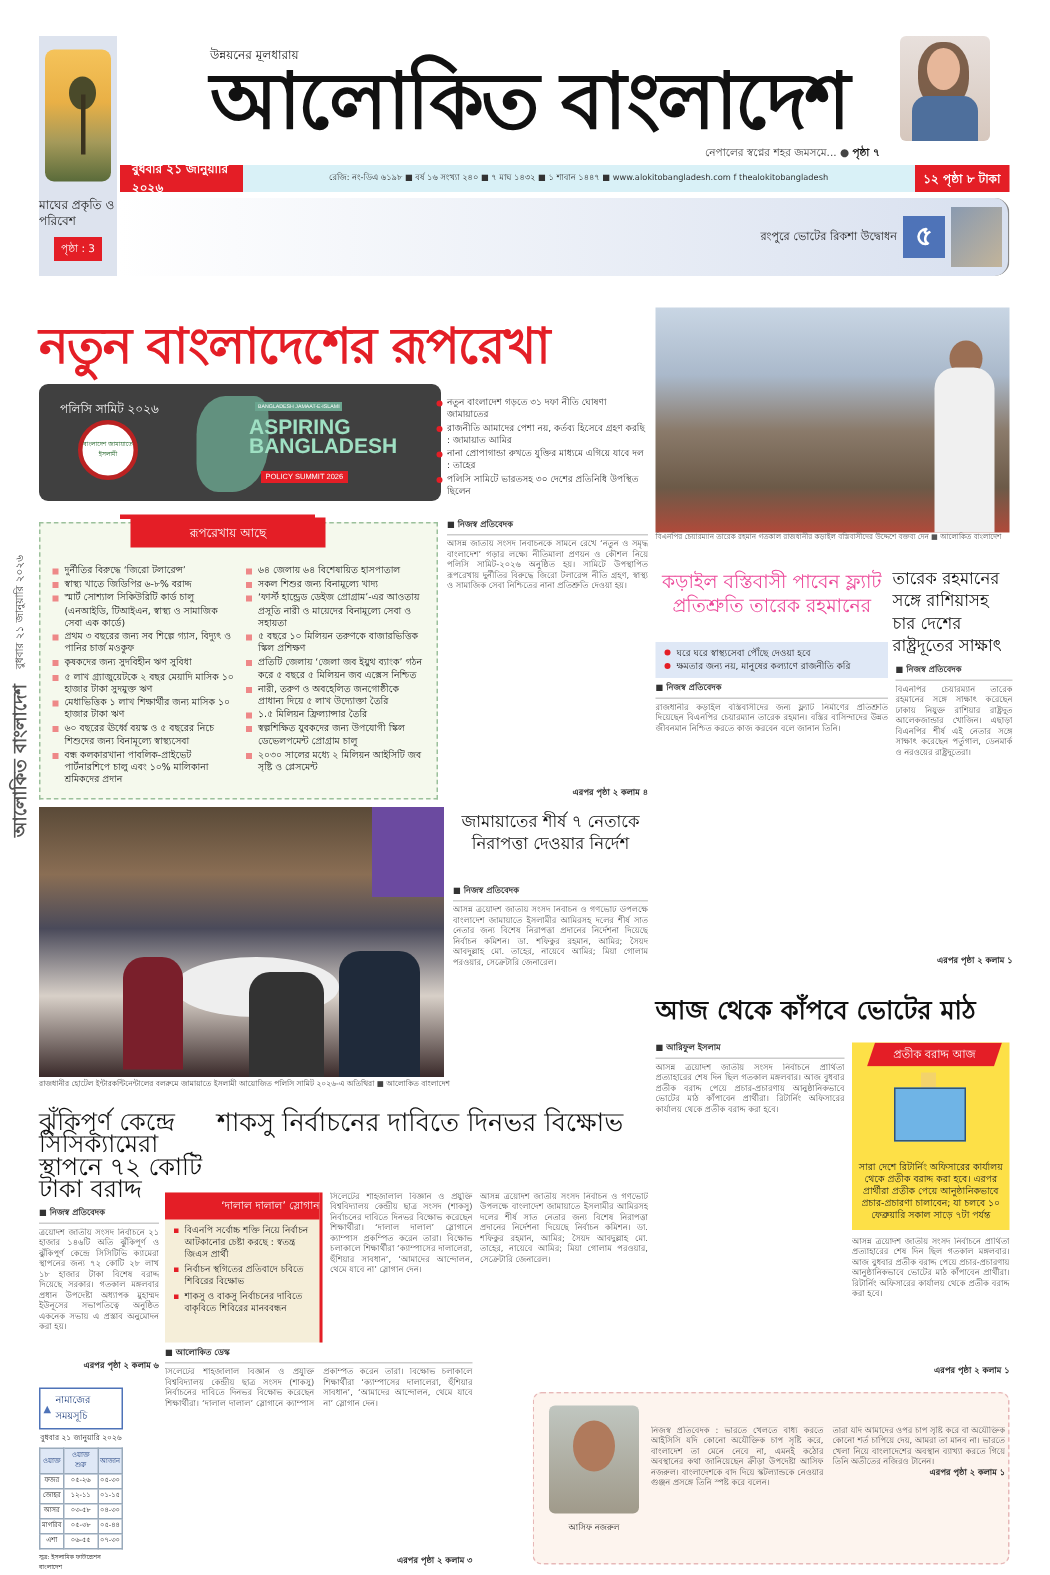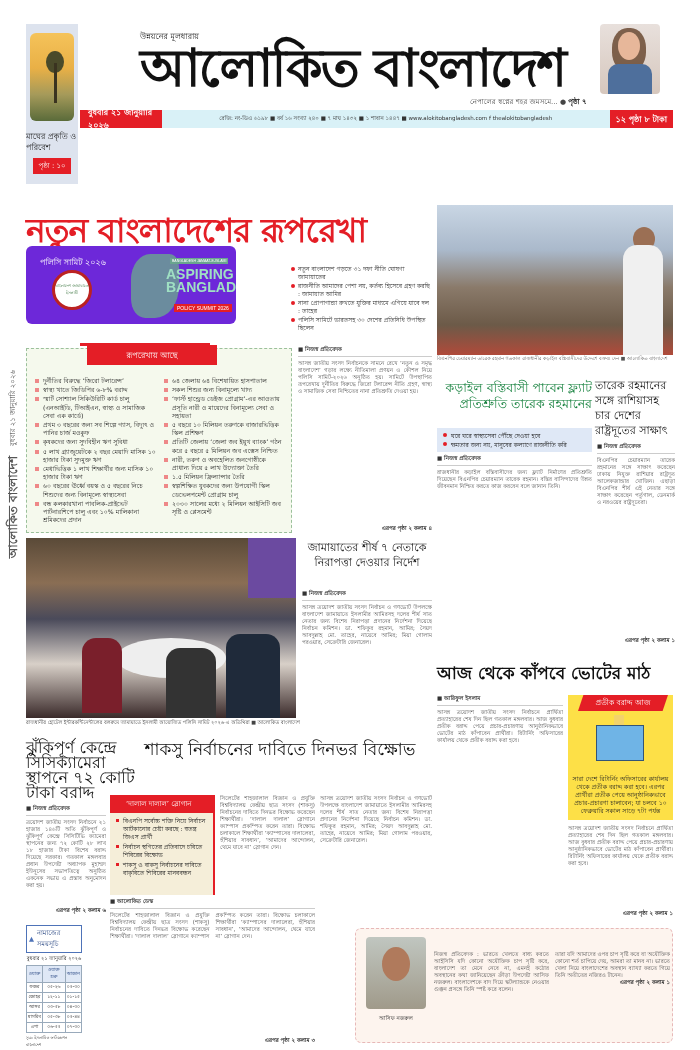--- a/index.html
+++ b/index.html
@@ -25,21 +25,21 @@
 .dateline{left:80px;top:110px;width:593px;height:18px;display:flex;align-items:stretch}
 .dateline .date{background:#e41e26;color:#fff;font-size:8px;font-weight:bold;padding:0 8px;display:flex;align-items:center;width:82px}
 .dateline .meta{flex:1;background:#d9f1f7;font-size:5.5px;color:#333;display:flex;align-items:center;justify-content:center;white-space:nowrap}
 .dateline .price{background:#e41e26;color:#fff;font-size:8px;font-weight:bold;padding:0 6px;display:flex;align-items:center}
 .teasers{left:80px;top:132px;width:593px;height:52px;display:flex;gap:9px}
 .teaser{flex:1;background:linear-gradient(90deg,#fff,#d8e0ef);border-radius:0 10px 10px 0;border-right:1px solid #888;display:flex;align-items:center;justify-content:flex-end;padding-right:4px;gap:4px}
 .teaser .t{font-size:7.5px;text-align:right;line-height:10px}
 .teaser .num{width:28px;height:28px;background:#4e73b8;color:#fff;font-size:18px;font-weight:bold;display:flex;align-items:center;justify-content:center}
 .teaser .thumb{width:34px;height:40px;background:linear-gradient(135deg,#8a9ab0,#c2b49a)}
 .hero-title{left:26px;top:205px;width:400px;font-family:"DejaVu Serif",serif;font-size:33px;font-weight:bold;color:#e41e26;white-space:nowrap;letter-spacing:-1px}
-.policy-img{left:26px;top:246px;width:210px;height:78px;background:#6d28d9;border-radius:6px;overflow:hidden}
+.policy-img{left:26px;top:256px;width:268px;height:78px;background:#404040;border-radius:6px;overflow:hidden}
 .policy-img .lbl{position:absolute;left:14px;top:10px;font-size:8px;color:#fff}
 .policy-img .logo{position:absolute;left:26px;top:24px;width:40px;height:40px;border-radius:50%;background:#fff;border:3px solid #b22;font-size:4px;display:flex;align-items:center;justify-content:center;text-align:center;color:#1b5e20}
 .policy-img .map{position:absolute;left:105px;top:8px;width:48px;height:64px;background:#6aa58f;border-radius:40% 20% 50% 30%;opacity:.8}
 .policy-img .asp{position:absolute;left:140px;top:22px;font-size:14px;font-weight:bold;color:#9fe0c3;line-height:13px;font-family:"Liberation Sans",sans-serif}
 .policy-img .ps{position:absolute;left:148px;top:58px;background:#e41e26;color:#fff;font-size:5px;padding:1px 3px;font-family:"Liberation Sans",sans-serif}
 .policy-img .jm{position:absolute;left:144px;top:12px;background:#6aa58f;color:#fff;font-size:3.5px;padding:1px 2px;font-family:"Liberation Sans",sans-serif}
 .hero-bullets{left:290px;top:265px;width:140px;font-size:6px;line-height:8px;color:#333}
 .hero-bullets li{list-style:none;position:relative;padding-left:8px;margin-bottom:1px}
 .hero-bullets li:before{content:"";position:absolute;left:1px;top:2px;width:4px;height:4px;border-radius:50%;background:#e41e26}
 .redbar{left:80px;top:343px;width:130px;height:3px;background:#e41e26}
@@ -49,21 +49,21 @@
 .rupbox ul{flex:1}
 .rupbox li{list-style:none;position:relative;padding-left:8px;margin-bottom:1px}
 .rupbox li:before{content:"";position:absolute;left:0;top:2px;width:4px;height:4px;background:#e88}
 .col{font-size:5.5px;line-height:7px;color:#555;text-align:justify;overflow:hidden}
 .byline{font-size:5.5px;font-weight:bold;color:#333;border-bottom:1px solid #ccc;padding-bottom:2px;margin-bottom:3px}
 .cont{font-size:5.5px;font-weight:bold;color:#222;text-align:right}
 .photo-rally{left:437px;top:205px;width:236px;height:150px;background:linear-gradient(180deg,#c9d6e4 0%,#aab9cb 30%,#8a7a6a 55%,#6c5a48 80%,#b04a3a 100%)}
 .photo-rally .spk{position:absolute;right:10px;top:40px;width:40px;height:110px;background:#f0f0f0;border-radius:14px 14px 0 0}
 .photo-rally .head{position:absolute;right:18px;top:22px;width:22px;height:24px;border-radius:50%;background:#9b6f54}
 .rally-cap{left:437px;top:356px;width:236px;font-size:4.8px;line-height:6px;color:#555}
-.kr-title{left:437px;top:380px;width:155px;font-family:"DejaVu Serif",serif;font-size:12.5px;line-height:16px;text-align:right;color:#15803d}
+.kr-title{left:437px;top:380px;width:155px;font-family:"DejaVu Serif",serif;font-size:12.5px;line-height:16px;text-align:center;color:#ec4899}
 .kr-bullets{left:437px;top:428px;width:155px;background:#dfe8f6;font-size:6px;line-height:9px;padding:3px 6px}
 .kr-bullets li{list-style:none;position:relative;padding-left:8px}
 .kr-bullets li:before{content:"";position:absolute;left:0;top:2px;width:4px;height:4px;border-radius:50%;background:#e41e26}
 .tr-title{left:595px;top:378px;width:82px;font-family:"DejaVu Serif",serif;font-size:11px;line-height:15px;text-align:left;color:#111}
 .event-photo{left:26px;top:538px;width:270px;height:180px;background:linear-gradient(180deg,#5a4a38 0%,#8a6e54 25%,#4a4a5a 45%,#d8d0c8 70%,#3a2a2a 100%)}
 .event-photo .tbl{position:absolute;left:90px;top:100px;width:110px;height:40px;background:#eee;border-radius:50%}
 .event-photo .p1{position:absolute;left:56px;top:100px;width:40px;height:75px;background:#7a1f2b;border-radius:14px 14px 0 0}
 .event-photo .p2{position:absolute;left:140px;top:110px;width:50px;height:70px;background:#333;border-radius:14px 14px 0 0}
 .event-photo .p3{position:absolute;left:200px;top:96px;width:54px;height:84px;background:#1f2a3a;border-radius:14px 14px 0 0}
 .event-photo .bn{position:absolute;right:0;top:0;width:48px;height:60px;background:#6b4aa0}
@@ -71,21 +71,21 @@
 .jm-title{left:302px;top:540px;width:130px;font-family:"DejaVu Serif",serif;font-size:11px;line-height:15px;text-align:center;color:#111}
 .kp-title{left:437px;top:660px;width:236px;font-family:"DejaVu Serif",serif;font-size:17px;font-weight:bold;color:#111;white-space:nowrap}
 .symbol-box{left:568px;top:695px;width:105px;height:125px;background:#fde047}
 .symbol-box .hd{position:absolute;left:10px;top:0;width:90px;height:16px;background:#e41e26;color:#fff;font-size:7.5px;display:flex;align-items:center;justify-content:center;clip-path:polygon(6% 0,100% 0,94% 100%,0 100%)}
 .symbol-box .box{position:absolute;left:28px;top:30px;width:48px;height:36px;background:#6fb4e6;border:1px solid #357}
 .symbol-box .ppr{position:absolute;left:46px;top:20px;width:10px;height:14px;background:#f3d36b}
 .symbol-box .tx{position:absolute;left:4px;top:80px;width:97px;font-size:6.2px;line-height:8px;text-align:center;color:#222}
 .sh-title{left:140px;top:738px;width:280px;font-family:"DejaVu Serif",serif;font-size:17px;line-height:22px;text-align:center;color:#111}
 .cc-title{left:26px;top:740px;width:110px;font-family:"DejaVu Serif",serif;font-size:16px;line-height:15px;color:#111}
 .dd-box{left:110px;top:795px;width:105px;height:100px;background:#f5eed9;border-right:2px solid #e41e26}
-.dd-box .hd{background:#e41e26;color:#fff;font-size:7px;text-align:left;padding:3px 16px}
+.dd-box .hd{background:#e41e26;color:#fff;font-size:7px;text-align:right;padding:3px 0}
 .dd-box ul{padding:4px 6px;font-size:6px;line-height:8px}
 .dd-box li{list-style:none;position:relative;padding-left:7px;margin-bottom:2px}
 .dd-box li:before{content:"";position:absolute;left:0;top:2px;width:3px;height:3px;background:#e41e26}
 .namaz{left:26px;top:925px;width:56px;height:120px;font-size:4.8px}
 .namaz .hd{border:1px solid #4e73b8;color:#1a3a7a;font-size:6.5px;padding:2px;display:flex;align-items:center;gap:3px}
 .namaz .dt{text-align:center;font-size:5px;margin:2px 0}
 .namaz table{width:100%;border-collapse:collapse}
 .namaz td,.namaz th{border:1px solid #9ab;padding:1px;text-align:center;font-size:4.5px;font-weight:normal}
 .namaz th{background:#dfe8f6;color:#1a3a7a}
 .namaz .src{font-size:4px;margin:2px 0}
@@ -101,40 +101,45 @@
 <body>
 
 <div class="abs side-spine">
   <span>বুধবার ২১ জানুয়ারি ২০২৬</span>
   <span class="brand">আলোকিত বাংলাদেশ</span>
 </div>
 
 <div class="abs ear-left">
   <div class="img"></div>
   <div class="cap">মাঘের প্রকৃতি ও পরিবেশ</div>
-  <div class="pg">পৃষ্ঠা : ১০</div>
+  <div class="pg">পৃষ্ঠা : 3</div>
 </div>
 
 <div class="abs tagline">উন্নয়নের মূলধারায়</div>
 <div class="abs masthead" style="top:38px">আলোকিত বাংলাদেশ</div>
 
 <div class="abs ear-right">
   <div class="hair"></div>
   <div class="face"></div>
   <div class="body"></div>
 </div>
 <div class="abs ear-right-cap"><span>নেপালের স্বপ্নের শহর জমসমে...</span> ● <b>পৃষ্ঠা ৭</b></div>
 
 <div class="abs dateline">
   <div class="date">বুধবার ২১ জানুয়ারি ২০২৬</div>
   <div class="meta">রেজি: নং-ডিএ ৬১৯৮ ■ বর্ষ ১৬ সংখ্যা ২৪০ ■ ৭ মাঘ ১৪৩২ ■ ১ শাবান ১৪৪৭ ■ www.alokitobangladesh.com  f thealokitobangladesh</div>
   <div class="price">১২ পৃষ্ঠা ৮ টাকা</div>
 </div>
 
 <div class="abs teasers">
+  <div class="teaser">
+    <div class="t">রংপুরে ভোটের রিকশা উদ্বোধন</div>
+    <div class="num">৫</div>
+    <div class="thumb"></div>
+  </div>
 </div>
 
 <div class="abs hero-title">নতুন বাংলাদেশের রূপরেখা</div>
 
 <div class="abs policy-img">
   <div class="lbl">পলিসি সামিট ২০২৬</div>
   <div class="logo">বাংলাদেশ জামায়াতে ইসলামী</div>
   <div class="map"></div>
   <div class="jm">BANGLADESH JAMAAT-E-ISLAMI</div>
   <div class="asp">

